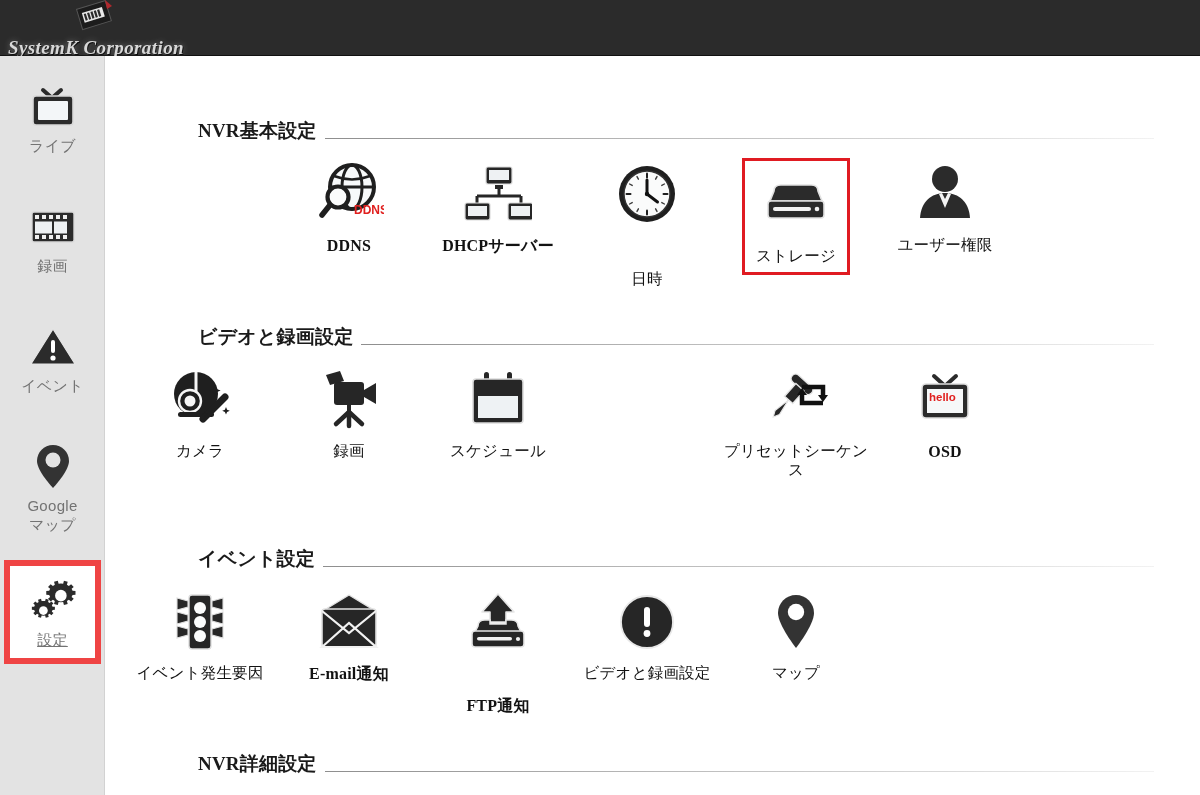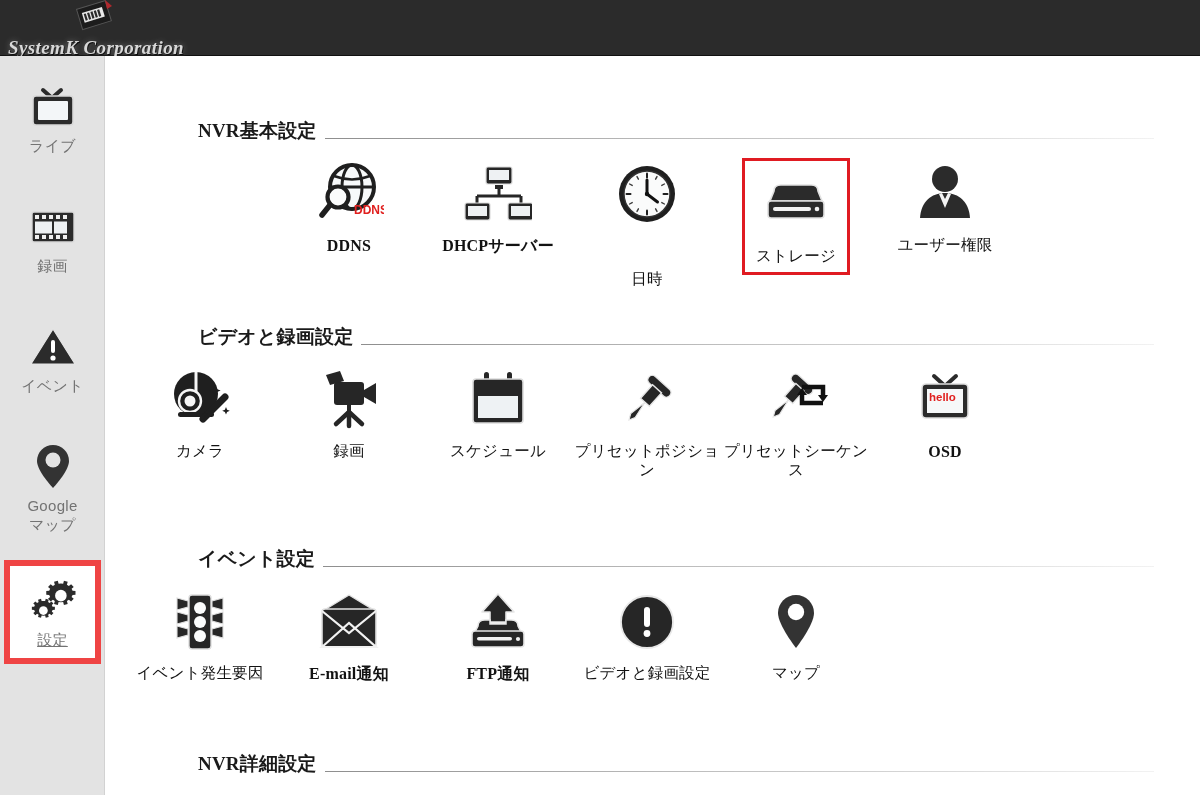--- a/index.html
+++ b/index.html
@@ -360,32 +360,20 @@
             <svg width="64" height="62" viewBox="0 0 64 62">
               <rect x="18" y="3" width="5" height="13" rx="2.5" fill="#262626"></rect>
               <rect x="41" y="3" width="5" height="13" rx="2.5" fill="#262626"></rect>
               <rect x="7" y="10" width="50" height="44" rx="3" fill="#262626" stroke="#dcdcdc" stroke-width="1.6"></rect>
               <rect x="12" y="27" width="40" height="22" fill="#eef2f4"></rect>
             </svg>
           </span>
           <span class="tile-label">スケジュール</span>
         </div>
 
-        <div class="tile" style="left:467px;">
-          <span class="tile-icon">
-            <svg width="64" height="62" viewBox="0 0 64 62">
-              <g transform="rotate(42 32 31)">
-                <rect x="18" y="8" width="28" height="9" rx="4.5" fill="#262626" stroke="#e6e6e6" stroke-width="1.4"></rect>
-                <rect x="26" y="16" width="12" height="18" fill="#262626" stroke="#e6e6e6" stroke-width="1.4"></rect>
-                <path d="M32 34 L35 52 L32 58 L29 52 Z" fill="#262626" stroke="#e6e6e6" stroke-width="1.2"></path>
-              </g>
-            </svg>
-          </span>
-          <span class="tile-label">プリセットポジション</span>
-        </div>
 
         <div class="tile" style="left:616px;">
           <span class="tile-icon">
             <svg width="70" height="62" viewBox="0 0 70 62">
               <g transform="rotate(42 30 29)">
                 <rect x="16" y="7" width="26" height="9" rx="4.5" fill="#262626" stroke="#e6e6e6" stroke-width="1.4"></rect>
                 <rect x="24" y="15" width="11" height="17" fill="#262626" stroke="#e6e6e6" stroke-width="1.4"></rect>
                 <path d="M29.5 32 L32.5 49 L29.5 55 L26.5 49 Z" fill="#262626" stroke="#e6e6e6" stroke-width="1.2"></path>
               </g>
               <g fill="none" stroke="#111" stroke-width="4.5">
@@ -445,21 +433,21 @@
             <svg width="66" height="58" viewBox="0 0 66 58">
               <path d="M10 16 L33 2 L56 16 L56 20 L10 20 Z" fill="#262626" stroke="#e2e2e2" stroke-width="1.4"></path>
               <rect x="6" y="16" width="54" height="38" rx="3" fill="#262626" stroke="#e2e2e2" stroke-width="1.6"></rect>
               <path d="M6 54 L33 30 L60 54 Z" fill="#262626" stroke="#f2f2f2" stroke-width="2.2"></path>
               <path d="M6 18 L33 40 L60 18" fill="none" stroke="#f2f2f2" stroke-width="2.2"></path>
             </svg>
           </span>
           <span class="tile-label bold">E-mail通知</span>
         </div>
 
-        <div class="tile" style="left:318px;">
+        <div class="tile" style="left:318px;gap:32px;">
           <span class="tile-icon">
             <svg width="68" height="60" viewBox="0 0 68 60">
               <path d="M34 2 L50 20 L42 20 L42 30 L26 30 L26 20 L18 20 Z" fill="#262626" stroke="#e6e6e6" stroke-width="1.6" stroke-linejoin="round"></path>
               <path d="M14 34 C14 30 17 28 21 28 L26 28 L26 32 L42 32 L42 28 L47 28 C51 28 54 30 54 34 L57 40 L11 40 Z" fill="#262626" stroke="#e6e6e6" stroke-width="1.5"></path>
               <rect x="8" y="39" width="52" height="16" rx="3" fill="#262626" stroke="#e6e6e6" stroke-width="1.6"></rect>
               <rect x="13" y="45" width="35" height="3.6" rx="1.8" fill="#f2f2f2"></rect>
               <circle cx="54" cy="47" r="2.1" fill="#f2f2f2"></circle>
             </svg>
           </span>
           <span class="tile-label bold">FTP通知</span>

